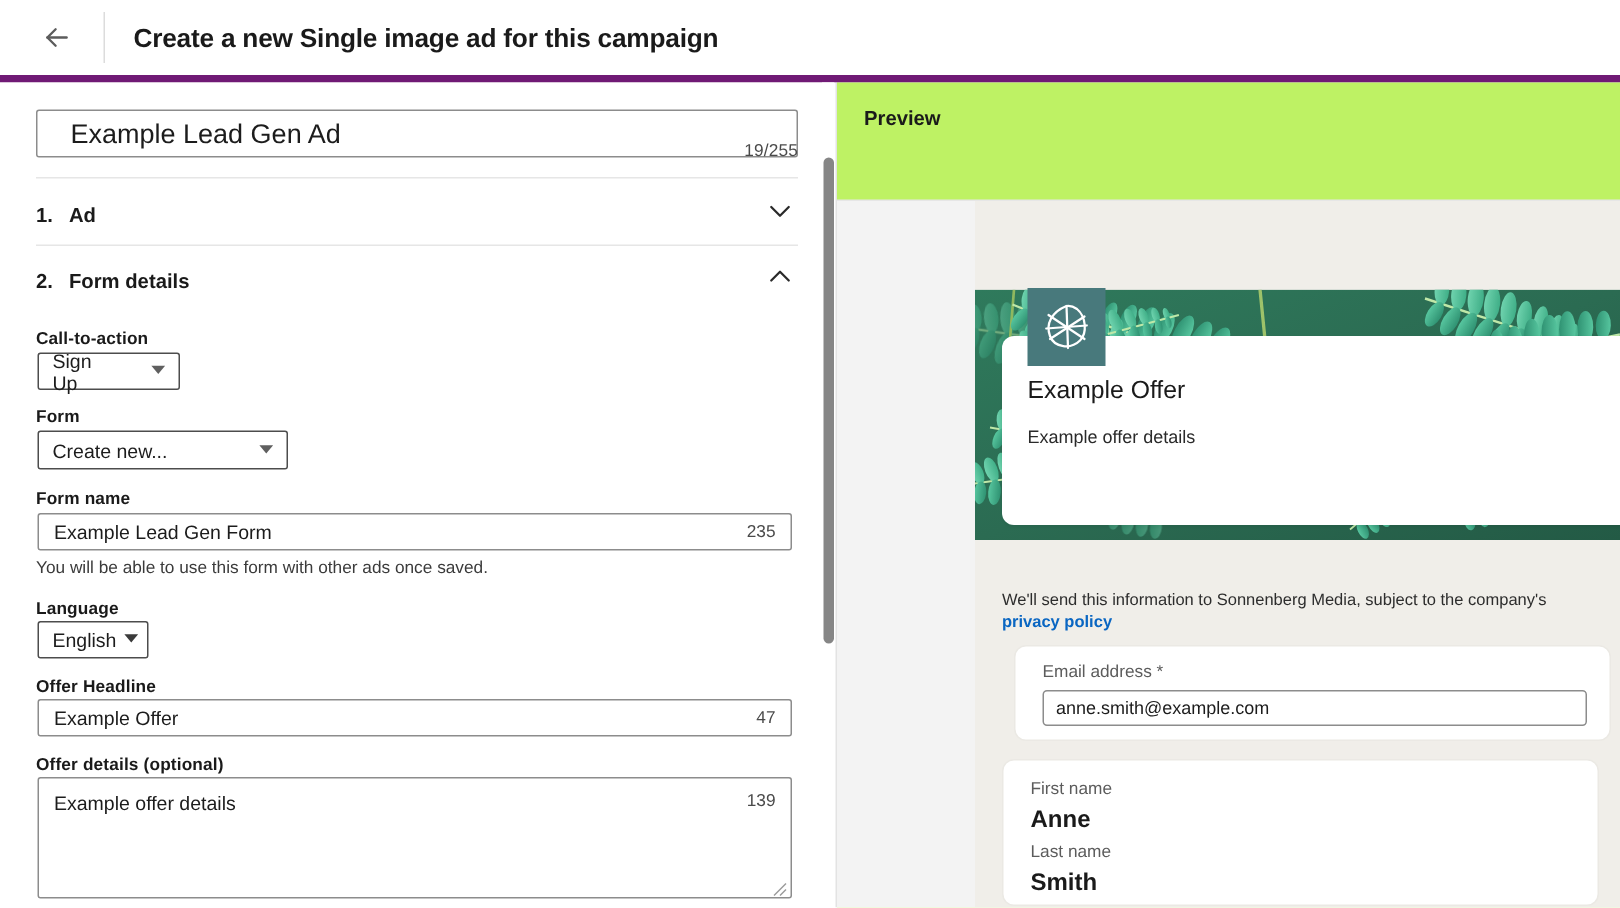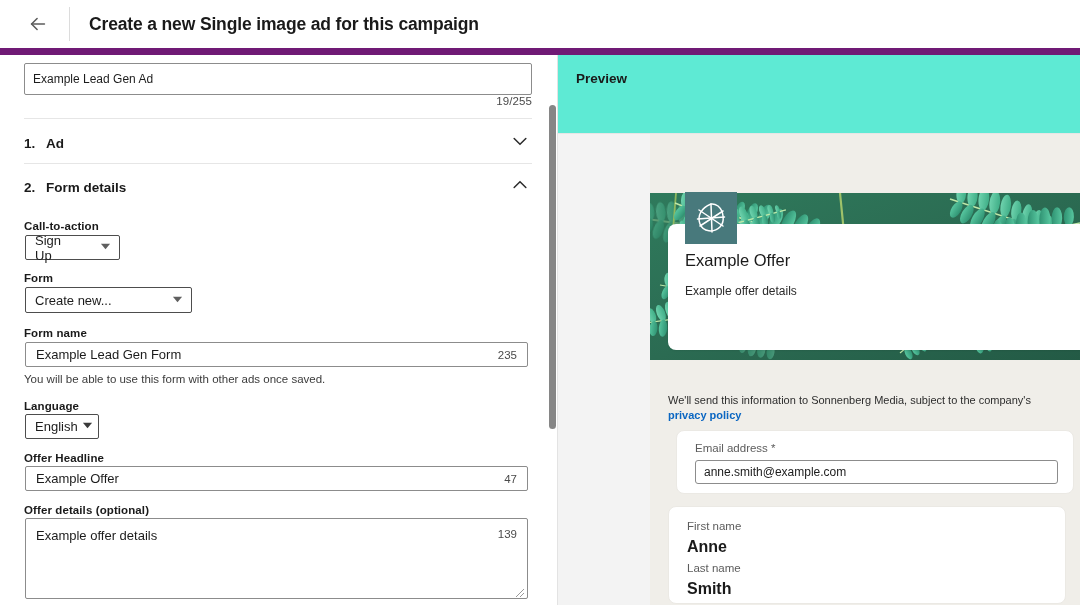--- a/index.html
+++ b/index.html
@@ -11,21 +11,21 @@
     font-family: "Liberation Sans", sans-serif;
     color: #191919;
   }
 
   #app { position: relative; width: 1080px; height: 605px; background: #fff; }
 
   
   .topbar {
     position: absolute; left: 0; top: 0; width: 1080px; height: 55px;
     background: #ffffff;
-    border-bottom: 7px solid #701a75;
+    border-bottom: 5px solid #701a75;
     display: flex; align-items: center;
   }
   .back-btn {
     width: 34px; height: 34px; margin-left: 21px;
     display: flex; align-items: center; justify-content: center;
     border-radius: 50%; cursor: pointer; background: transparent;
     border: none; padding: 0;
   }
   .back-btn svg { display: block; }
   .topbar-divider {
@@ -40,27 +40,27 @@
   
   .left-panel {
     position: absolute; left: 0; top: 55px;
     width: 556px; height: 550px;
     background: #ffffff;
     overflow: hidden;
   }
   .left-inner { position: relative; padding: 0; }
 
   .ad-name-field {
-    position: absolute; left: 24px; top: 8px;
+    position: absolute; left: 24px; top: 18px;
     width: 508px; height: 32px;
     border: 1px solid #8c8c8c; border-radius: 2px;
     background: #fff;
     display: flex; align-items: center;
-    padding: 0 8px;
-    font-size: 12px; color: #1c1c1c;
+    padding: 0 22px;
+    font-size: 18px; color: #1c1c1c;
   }
   .ad-name-counter {
     position: absolute; left: 24px; top: 40px; width: 508px;
     text-align: right; font-size: 11.5px; color: #4a4a4a;
     letter-spacing: .1px;
   }
 
   .rule {
     position: absolute; left: 24px; width: 508px; height: 1px; background: #e6e6e6;
   }
@@ -127,21 +127,21 @@
   
   .panel-divider {
     position: absolute; left: 557px; top: 55px; width: 1px; height: 550px;
     background: #e3e3e3;
   }
 
   
   .right-panel {
     position: absolute; left: 558px; top: 55px;
     width: 522px; height: 550px;
-    background: #5eead4;
+    background: #bef264;
   }
   .preview-title {
     position: absolute; left: 18px; top: 16px;
     font-size: 13.5px; font-weight: bold; color: #1a1a1a;
   }
   .tabs {
     position: absolute; left: 16px; top: 48px; display: flex; gap: 0;
   }
   .tab {
     font-size: 17px; padding: 0 14px 9px 14px; cursor: pointer;

